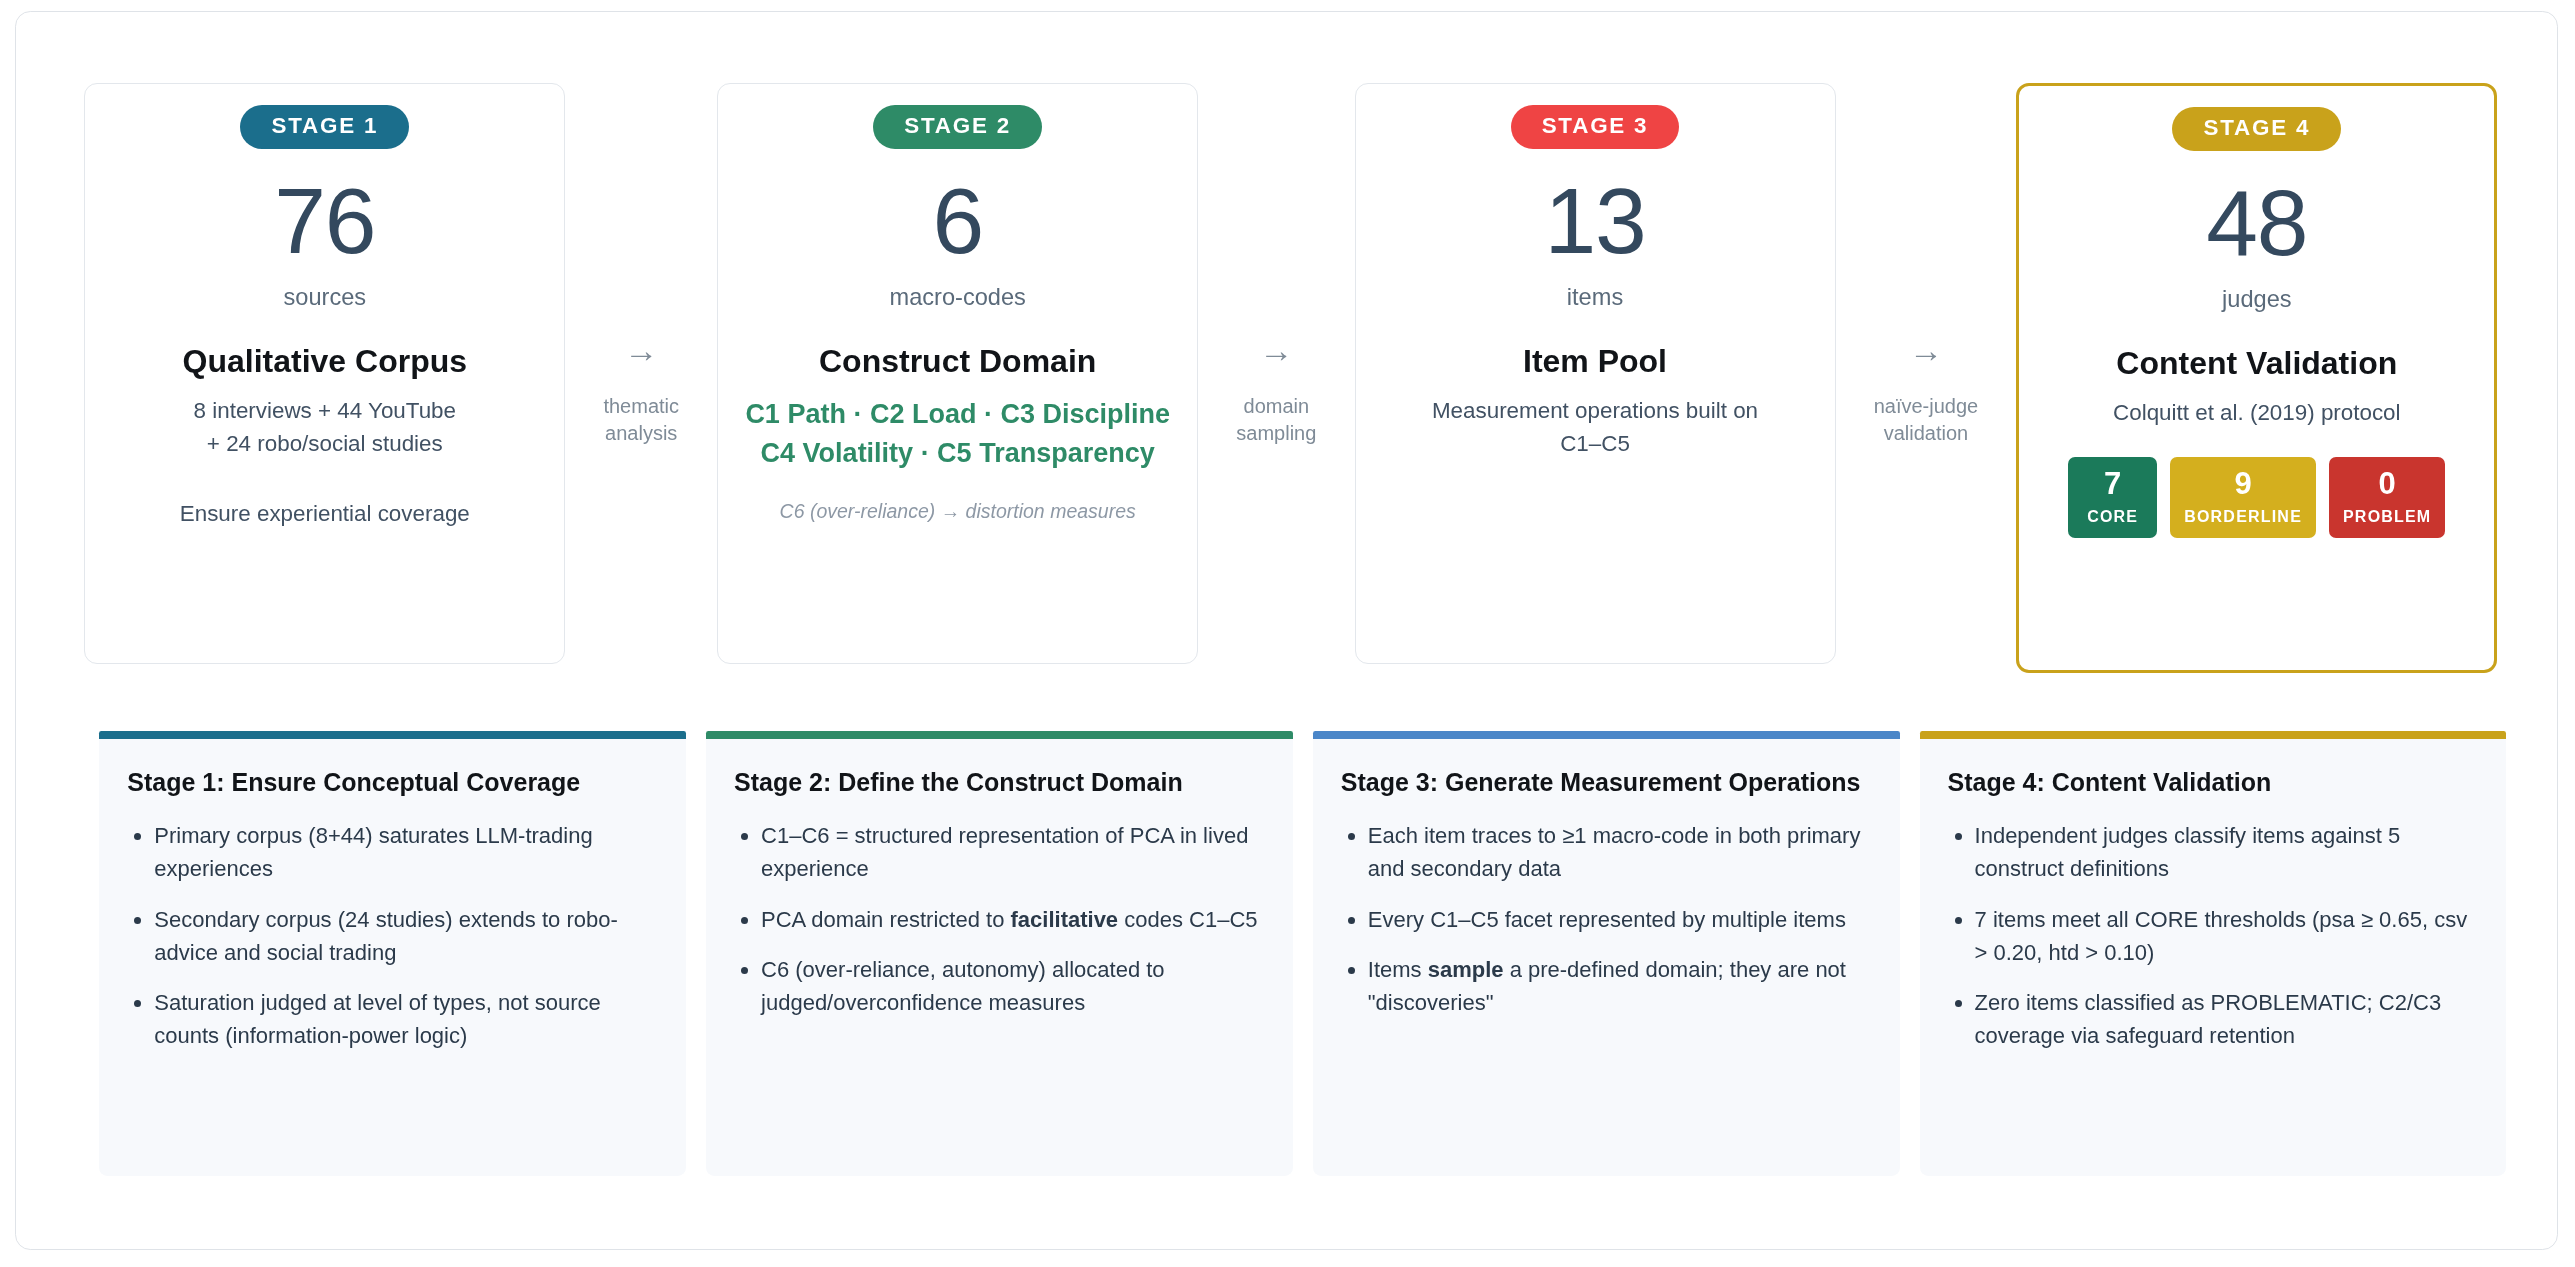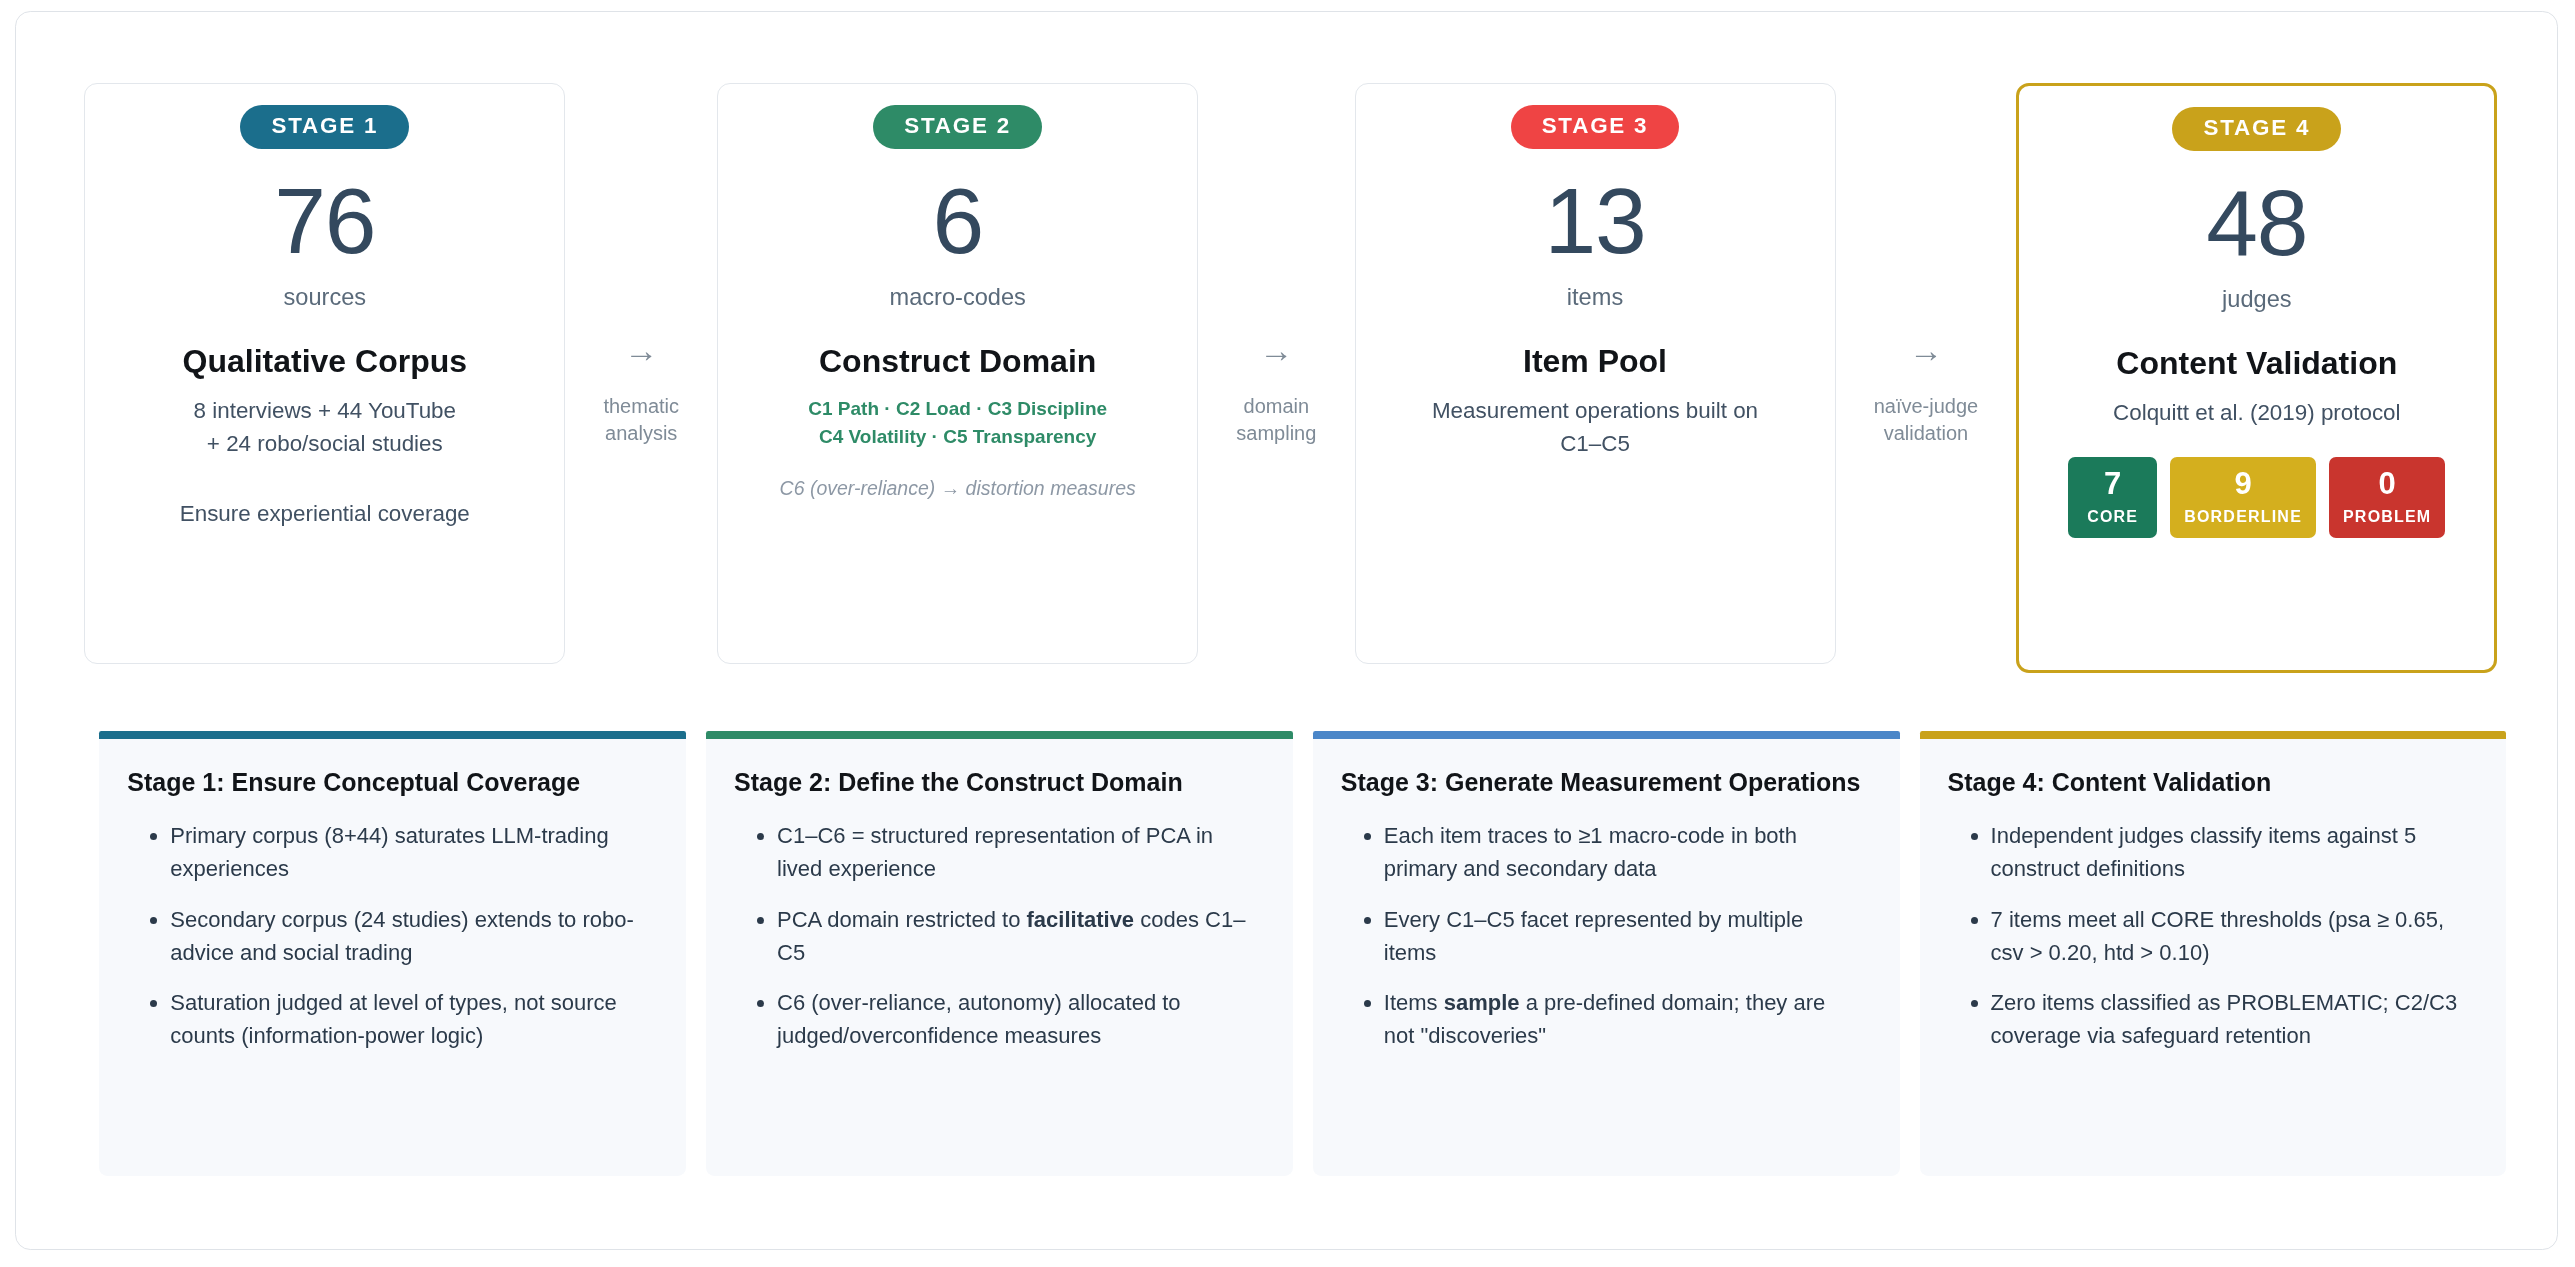--- a/index.html
+++ b/index.html
@@ -91,21 +91,21 @@
     text-align: center;
   }
   .cardsub {
     font-size: 22.4px;
     color: #415163;
     line-height: 1.46;
     text-align: center;
     margin-top: 15.3px;
   }
   .codes {
-    font-size: 19px;
+    font-size: 27px;
     font-weight: bold;
     color: #2e8b67;
     line-height: 1.45;
     text-align: center;
     margin-top: 15.3px;
   }
   .codes-note {
     font-size: 19.5px;
     font-style: italic;
     color: #8d98a5;
@@ -190,21 +190,21 @@
     border-radius: 2.4px 2.4px 0 0;
   }
   .detail-title {
     font-size: 25px;
     font-weight: bold;
     color: #111418;
     line-height: 1.32;
     margin-bottom: 20px;
   }
   ul.bullets {
-    margin: 16px;
+    margin: 0;
     padding-left: 27px;
     list-style: disc;
   }
   ul.bullets li {
     font-size: 22px;
     color: #2b3a4a;
     line-height: 1.5;
     margin-bottom: 17.7px;
   }
   ul.bullets li:last-child { margin-bottom: 0; }

